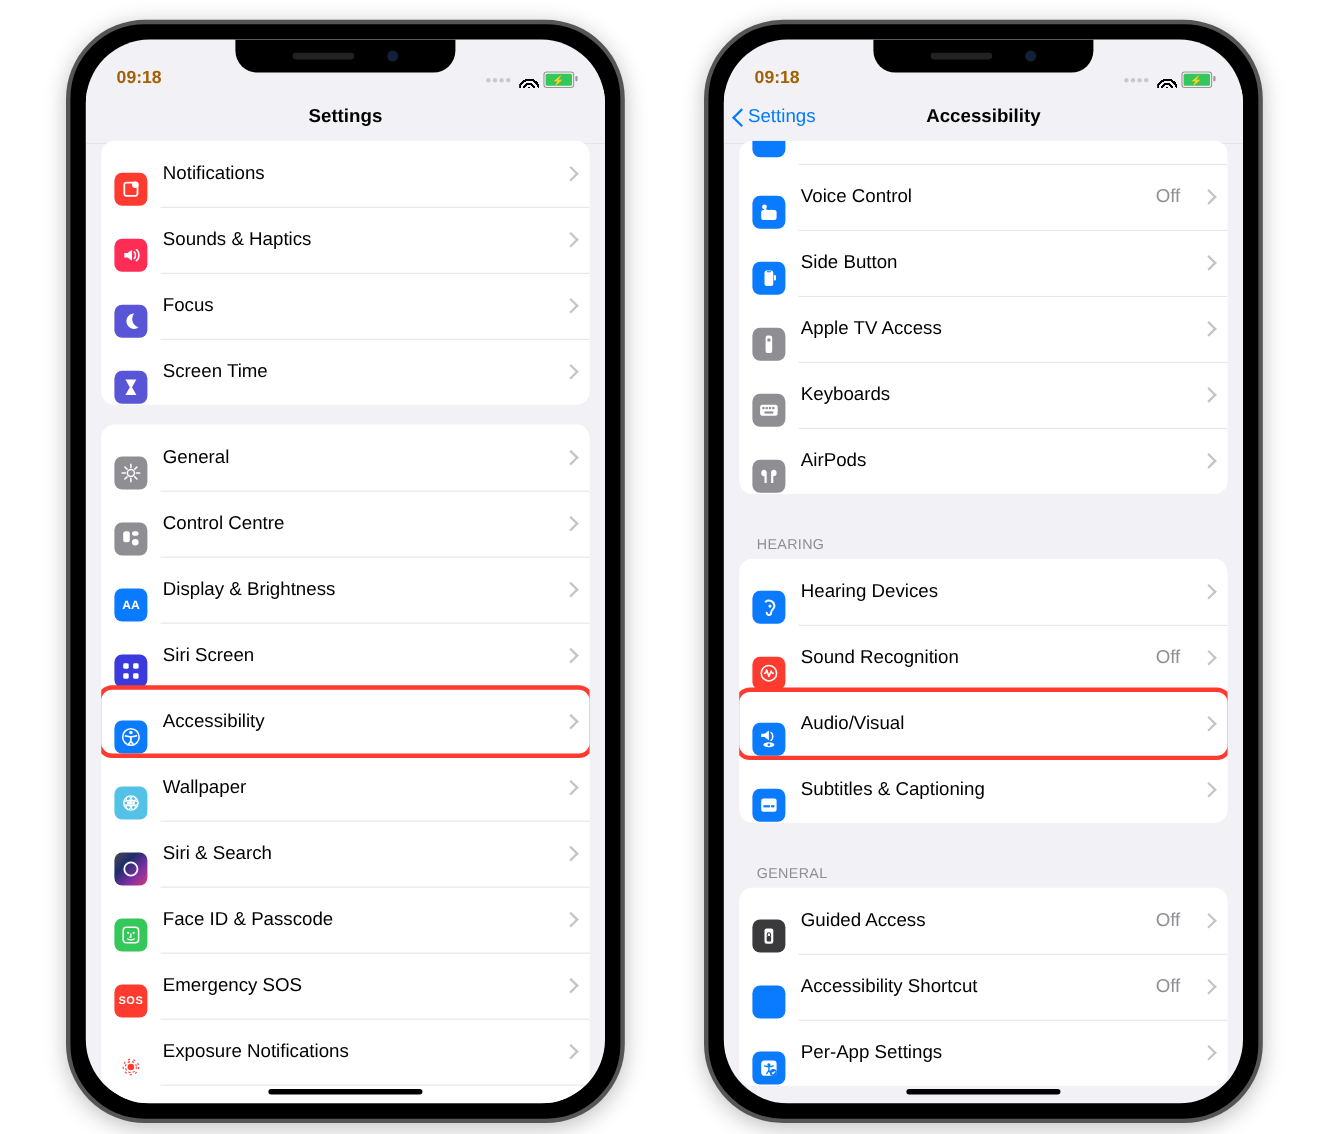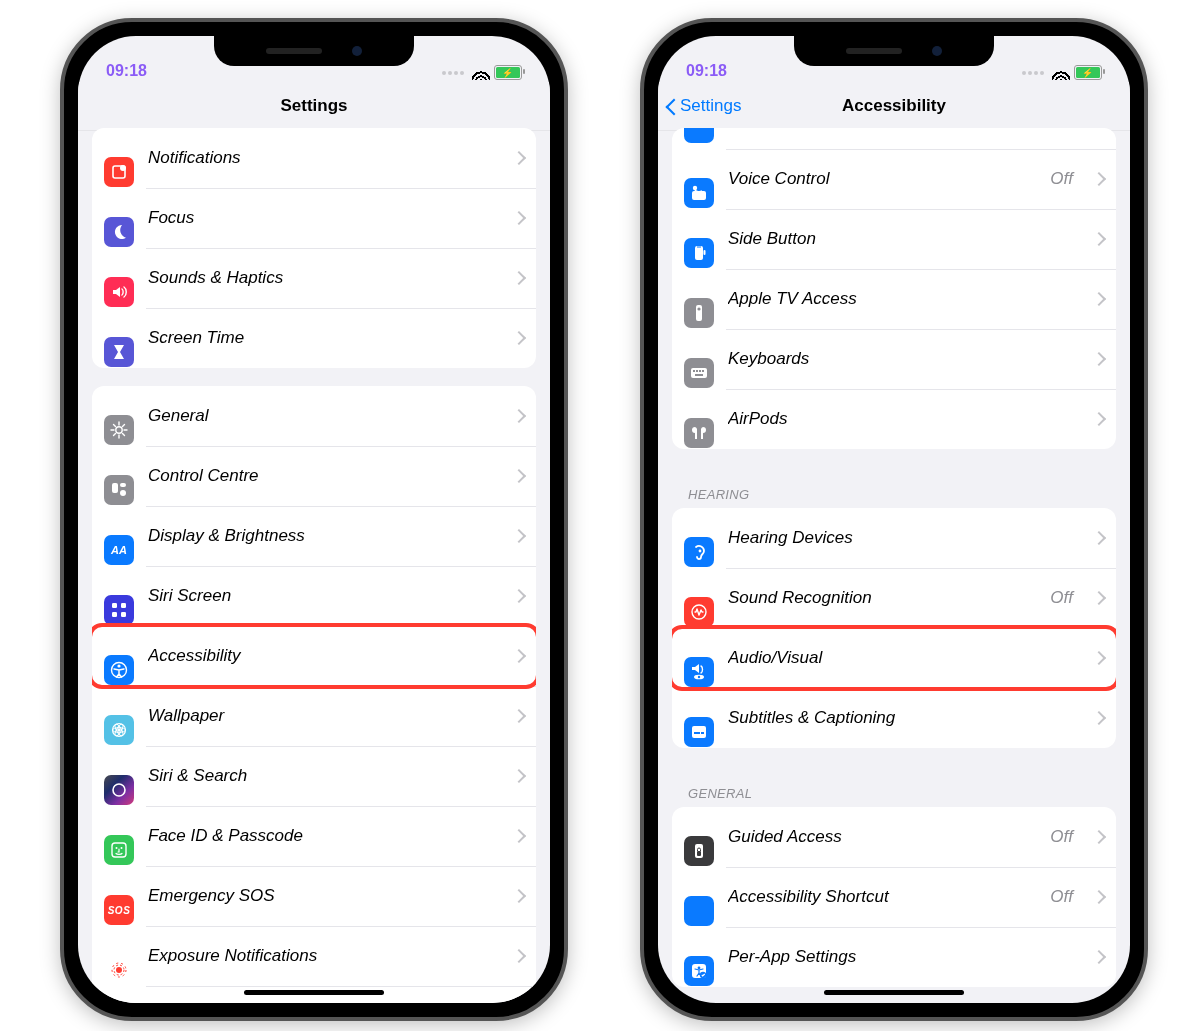--- a/index.html
+++ b/index.html
@@ -20,21 +20,21 @@
   .phone.right{left:640px;}
   .screen{position:absolute;inset:14px;border-radius:58px;background:var(--bg-gray);overflow:hidden;}
   
   .notch{position:absolute;top:0;left:50%;transform:translateX(-50%);width:200px;height:30px;
          background:#000;border-bottom-left-radius:20px;border-bottom-right-radius:20px;z-index:30;
          display:flex;align-items:center;justify-content:center;gap:30px;}
   .speaker{width:56px;height:6px;background:#222;border-radius:3px;}
   .cam{width:10px;height:10px;border-radius:50%;background:#12203a;}
   
   .status{height:44px;display:flex;align-items:flex-end;justify-content:space-between;
-          padding:0 28px 2px;font-size:16px;font-weight:600;color:#8b5cf6;}
+          padding:0 28px 2px;font-size:16px;font-weight:600;color:#a16207;}
   .status .right-ic{display:flex;align-items:center;gap:4px;}
   .dots{display:flex;gap:2px;margin-right:4px;}
   .dots span{width:4px;height:4px;border-radius:50%;background:#c9c9cd;}
   .wifi{width:18px;height:14px;position:relative;}
   .wifi::before{content:"";position:absolute;inset:0;background:
      radial-gradient(circle at 50% 110%, #000 0 2px, transparent 2px),
      radial-gradient(circle at 50% 110%, transparent 4px, #000 4px 6px, transparent 6px),
      radial-gradient(circle at 50% 110%, transparent 8px, #000 8px 10px, transparent 10px);}
   .batt{width:26px;height:13px;border:1.5px solid #999;border-radius:3px;position:relative;}
   .batt::after{content:"";position:absolute;right:-4px;top:3px;width:2px;height:5px;background:#999;border-radius:1px;}
@@ -43,21 +43,21 @@
   .batt .fill::after{content:"⚡";font-size:9px;color:#fff;}
   
   .nav{height:48px;display:flex;align-items:center;position:relative;background:var(--bg-gray);
        border-bottom:.5px solid rgba(0,0,0,.05);}
   .nav .title{position:absolute;left:0;right:0;text-align:center;font-size:17px;font-weight:600;}
   .nav .back{display:flex;align-items:center;color:var(--link);font-size:17px;padding-left:8px;gap:2px;z-index:2;}
   .chev-back{width:12px;height:20px;}
   .chev-back::before{content:"";display:block;width:10px;height:10px;border-left:2.3px solid var(--link);
                      border-bottom:2.3px solid var(--link);transform:rotate(45deg);margin-top:5px;margin-left:2px;}
   
-  .content{position:absolute;top:92px;left:0;right:0;bottom:0;overflow:hidden;padding:0 14px;font-style:italic;}
+  .content{position:absolute;top:92px;left:0;right:0;bottom:0;overflow:hidden;padding:0 14px;}
   .section-header{font-size:13px;color:var(--secondary);text-transform:uppercase;
                   padding:20px 16px 6px;letter-spacing:.3px;}
   .group{background:var(--row-white);border-radius:12px;margin-bottom:18px;overflow:hidden;}
   .row{display:flex;align-items:center;min-height:46px;padding:1px 14px 1px 12px;position:relative;}
   .row + .row::before{content:"";position:absolute;top:0;left:54px;right:0;height:.7px;background:var(--divider);}
   .icon-box{width:30px;height:30px;border-radius:7px;flex:none;margin-right:14px;
             display:flex;align-items:center;justify-content:center;color:#fff;font-size:16px;margin-top:28px;}
   .row-label{font-size:17px;color:var(--text);flex:1;white-space:nowrap;overflow:hidden;text-overflow:ellipsis;}
   .row-value{font-size:17px;color:var(--secondary);margin-right:21px;}
   .chev{width:8px;height:14px;flex:none;}
@@ -127,35 +127,35 @@
             <div class="row">
               <span class="icon-box" style="background: rgb(255, 59, 48);">
                 <svg class="glyph" viewBox="0 0 18 18">
                   <use href="#i-notifications"></use>
                 </svg>
               </span>
               <span class="row-label">Notifications</span>
               <span class="chev"></span>
             </div>
             <div class="row">
+              <span class="icon-box" style="background: rgb(255, 45, 85);">
+                <svg class="glyph" viewBox="0 0 18 18">
+                  <use href="#i-sounds"></use>
+                </svg>
+              </span>
+              <span class="row-label">Sounds &amp; Haptics</span>
+              <span class="chev"></span>
+            </div>
+            <div class="row">
               <span class="icon-box" style="background: rgb(88, 86, 214);">
                 <svg class="glyph" viewBox="0 0 18 18">
                   <use href="#i-focus"></use>
                 </svg>
               </span>
               <span class="row-label">Focus</span>
-              <span class="chev"></span>
-            </div>
-            <div class="row">
-              <span class="icon-box" style="background: rgb(255, 45, 85);">
-                <svg class="glyph" viewBox="0 0 18 18">
-                  <use href="#i-sounds"></use>
-                </svg>
-              </span>
-              <span class="row-label">Sounds &amp; Haptics</span>
               <span class="chev"></span>
             </div>
             <div class="row">
               <span class="icon-box" style="background: rgb(88, 86, 214);">
                 <svg class="glyph" viewBox="0 0 18 18">
                   <use href="#i-screen-time"></use>
                 </svg>
               </span>
               <span class="row-label">Screen Time</span>
               <span class="chev"></span>

